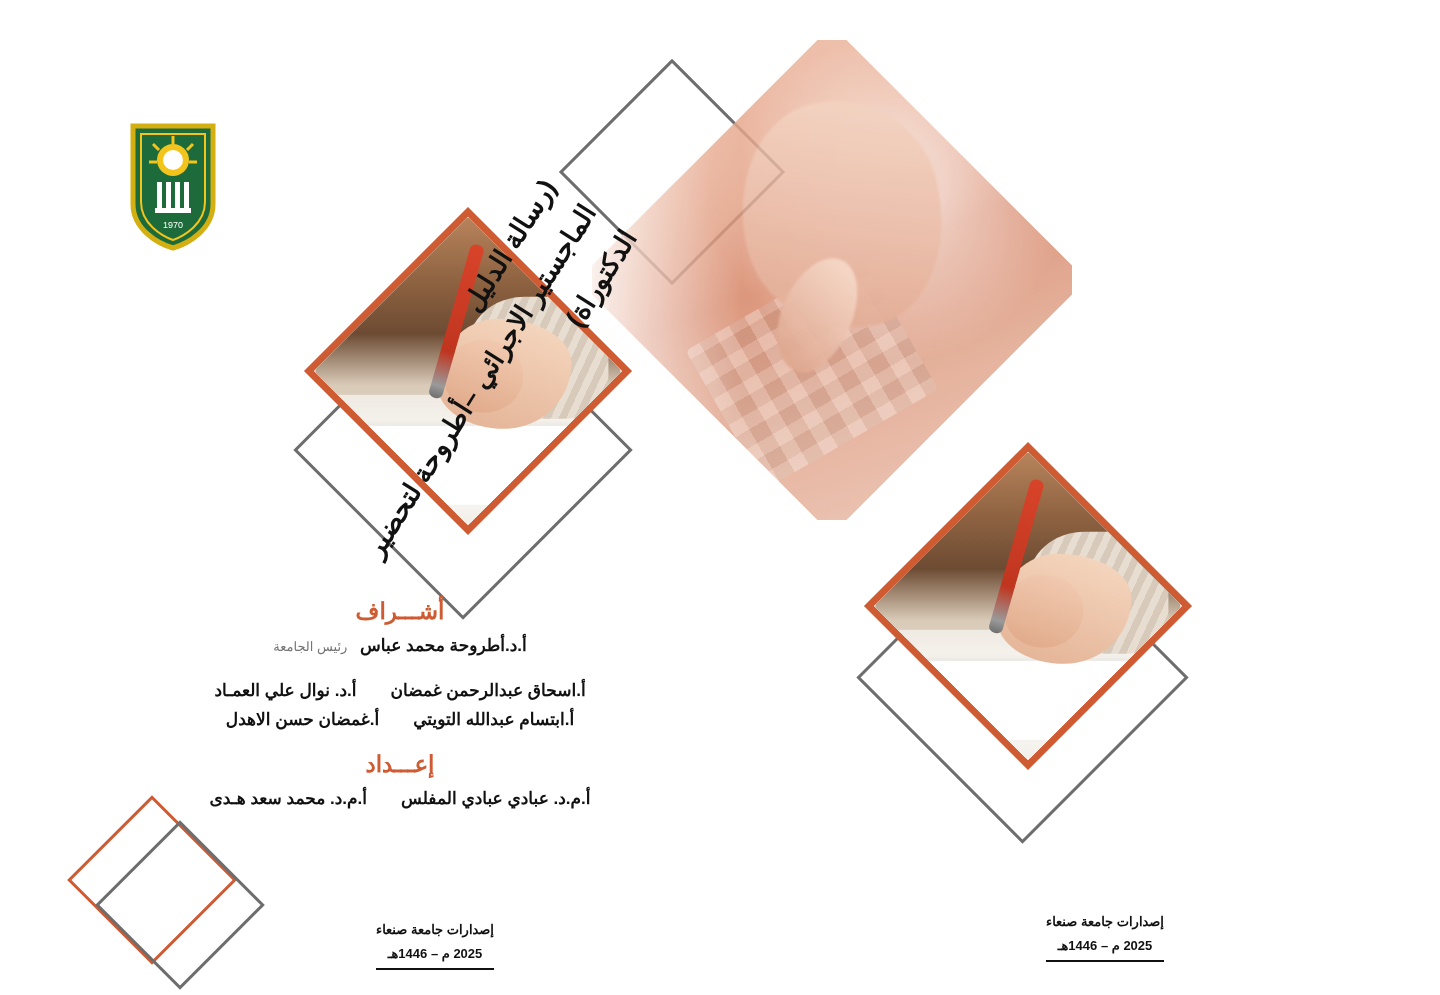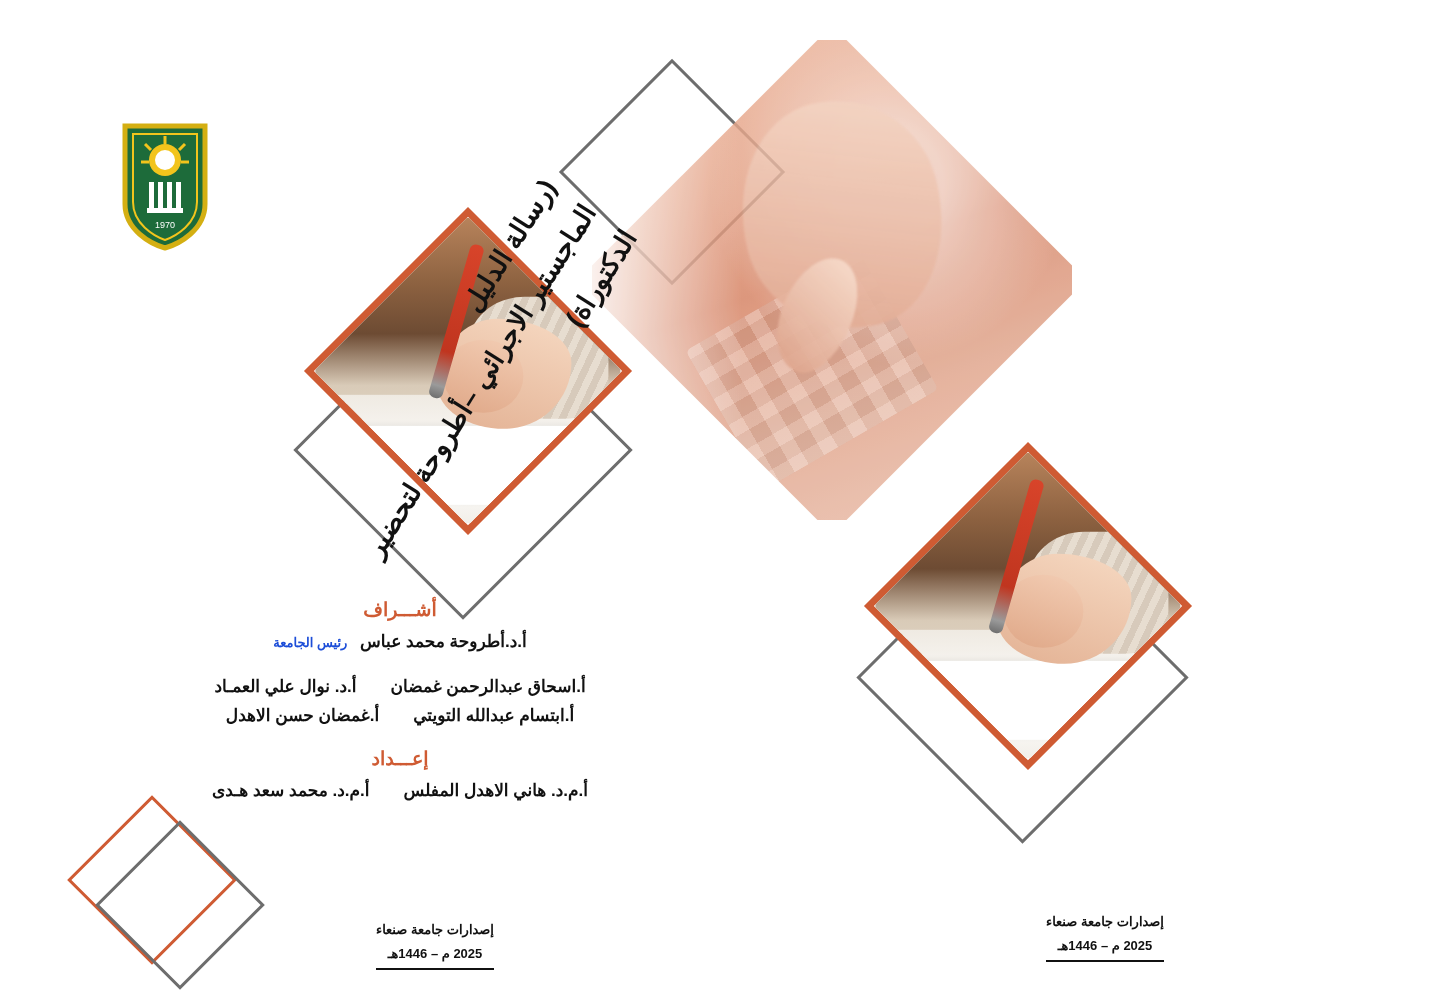--- a/index.html
+++ b/index.html
@@ -226,21 +226,21 @@
   #photo-right {
     left: 912px;
     top: 490px;
     width: 232px;
     height: 232px;
   }
 
   
   #logo {
     position: absolute;
-    left: 119px;
+    left: 127px;
     top: 120px;
     width: 92px;
     height: 132px;
   }
 
   
   #main-title {
     position: absolute;
     left: 110px;
     top: 170px;
@@ -263,40 +263,40 @@
     left: 120px;
     top: 598px;
     width: 560px;
     direction: rtl;
     text-align: center;
   }
   .credit-section { margin-bottom: 16px; }
   .credit-heading {
     color: #cf5b33;
     font-weight: bold;
-    font-size: 19px;
+    font-size: 23px;
     letter-spacing: 1px;
     margin-bottom: 7px;
   }
   .credit-row {
     display: flex;
     flex-direction: row;
     justify-content: center;
     gap: 34px;
     font-weight: bold;
     font-size: 17px;
     line-height: 1.7;
     color: #111111;
     white-space: nowrap;
   }
   .credit-row.single { justify-content: center; }
   .credit-name .role {
-    font-weight: bold;
+    font-weight: normal;
     font-size: 13px;
-    color: #1d4ed8;
+    color: #737373;
     padding-right: 8px;
   }
 
   
   .footer {
     position: absolute;
     direction: rtl;
     text-align: center;
     font-weight: bold;
     font-size: 13px;
@@ -407,21 +407,21 @@
       </div>
       <div class="credit-row">
         <span>أ.ابتسام عبدالله التويتي</span>
         <span>أ.غمضان حسن الاهدل</span>
       </div>
     </div>
 
     <div class="credit-section">
       <div class="credit-heading">إعـــداد</div>
       <div class="credit-row">
-        <span>أ.م.د. هاني الاهدل المفلس</span>
+        <span>أ.م.د. عبادي عبادي المفلس</span>
         <span>أ.م.د. محمد سعد هـدى</span>
       </div>
     </div>
 
   </div>
 
   <div class="footer" id="footer-left">
     <div>إصدارات جامعة صنعاء</div>
     <div class="footer-wrap">
       <div class="line2">2025 م – 1446هـ</div>

